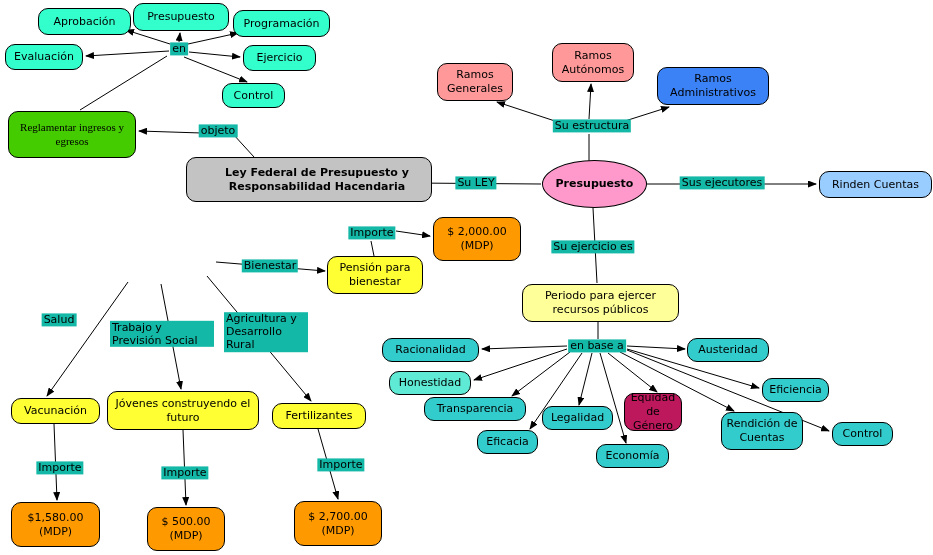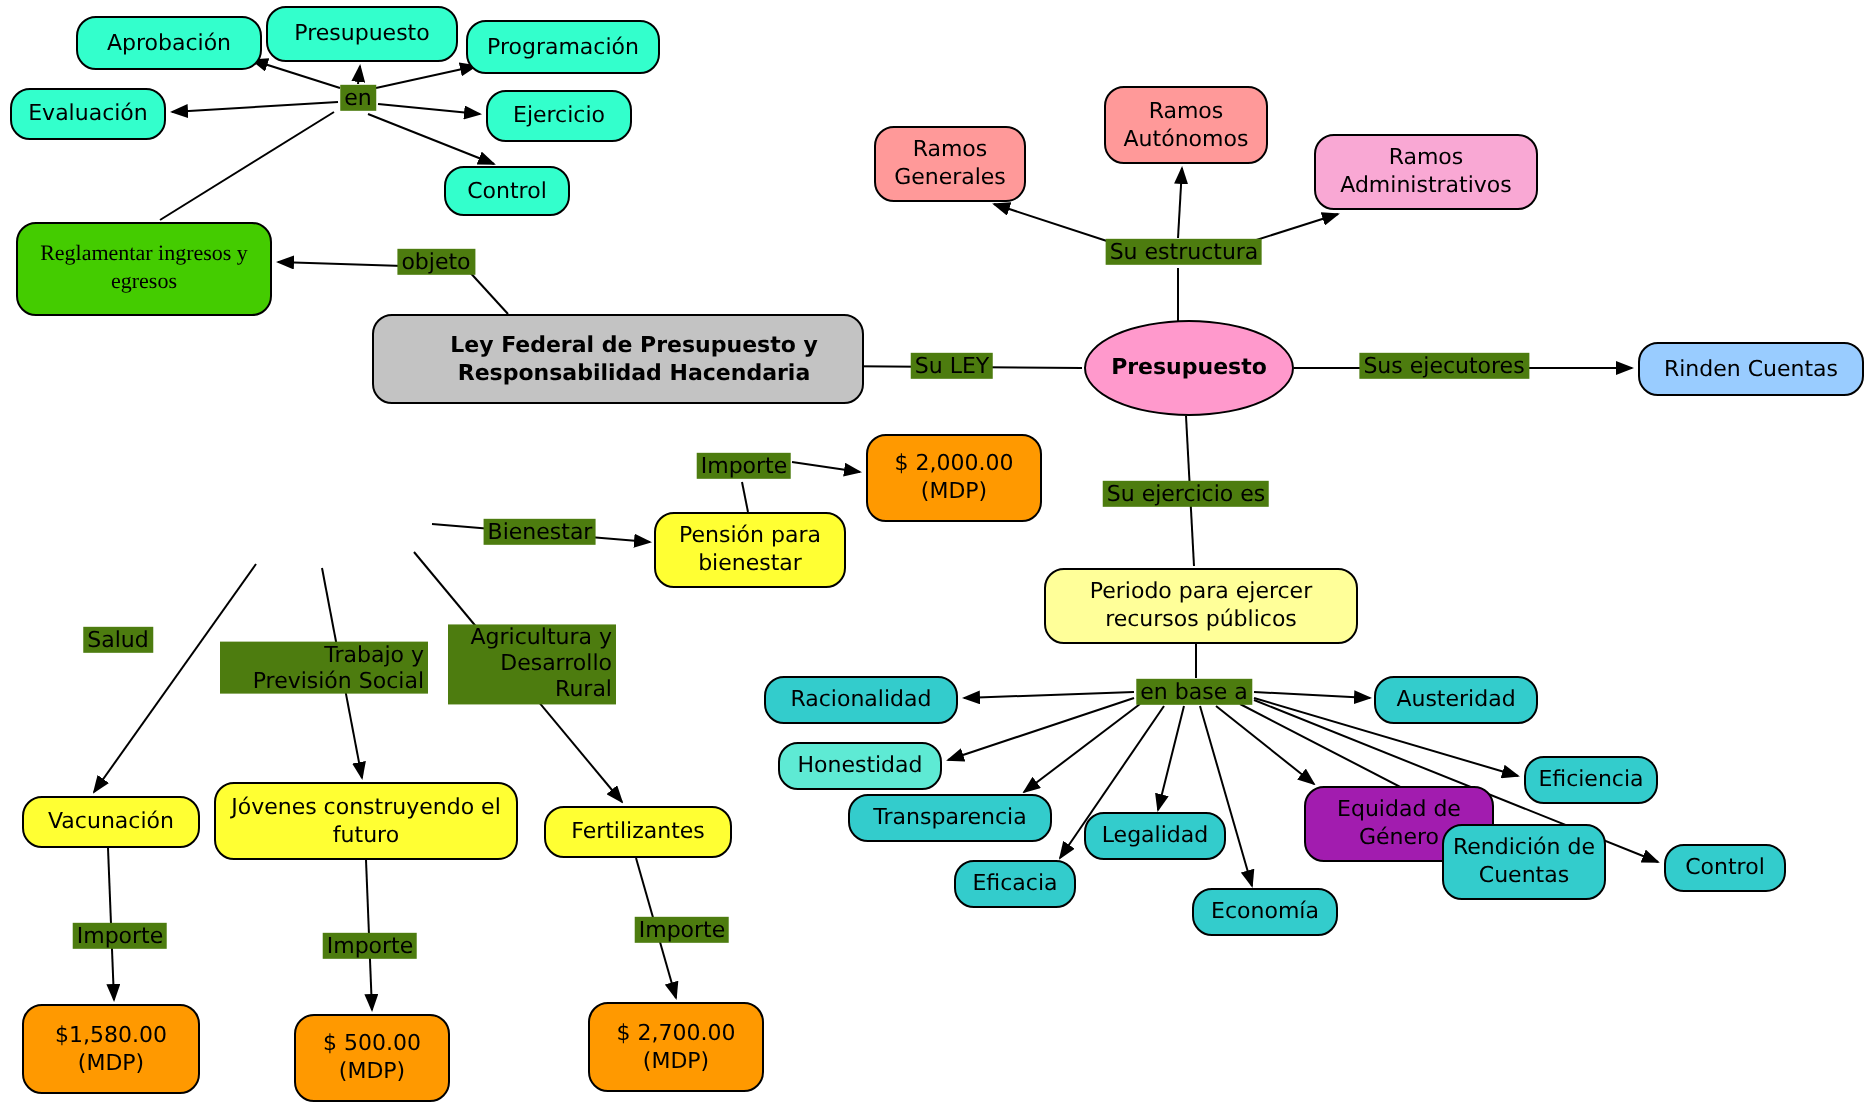--- a/index.html
+++ b/index.html
@@ -4,22 +4,22 @@
 <style>
   html,body{margin:0;padding:0;background:#fff;}
   #canvas{position:relative;width:933px;height:555px;background:#fff;overflow:hidden;
           font-family:"DejaVu Sans","Liberation Sans",sans-serif;}
   #edges{position:absolute;left:0;top:0;z-index:1;}
   .node{position:absolute;z-index:2;border:1px solid #000;border-radius:10px;
         font-size:11px;line-height:1.25;display:flex;align-items:center;justify-content:center;
         text-align:center;padding:2px 4px;box-sizing:border-box;color:#000;}
   .ellipse{border-radius:50%;font-weight:bold;}
   .bold{font-weight:bold;}
-  .linklabel{position:absolute;z-index:3;background:#4d7c0f;font-size:11px;line-height:1.2;
-             text-align:right;padding:0 2px;transform:translate(-50%,-50%);color:#000;}
+  .linklabel{position:absolute;z-index:3;background:#14b8a6;font-size:11px;line-height:1.2;
+             text-align:left;padding:0 2px;transform:translate(-50%,-50%);color:#000;}
 </style>
 </head>
 <body>
 
 <div id="canvas">
 
   <svg id="edges" width="933" height="555">
     <defs>
       <marker id="arr" markerWidth="9" markerHeight="7" refX="8" refY="3.5" orient="auto">
         <path d="M0,0 L9,3.5 L0,7 z" fill="#000"></path>
@@ -81,33 +81,33 @@
   <div class="node" style="left: 243px; top: 45px; width: 73px; height: 26px; background: rgb(51, 255, 204);">Ejercicio</div>
   <div class="node" style="left: 222px; top: 83px; width: 63px; height: 25px; background: rgb(51, 255, 204);">Control</div>
 
   <div class="node" style="left: 8px; top: 111px; width: 128px; height: 47px; background: rgb(68, 204, 0); font-family: Liberation Serif, serif;">Reglamentar ingresos y egresos</div>
   <div class="node bold" style="left: 186px; top: 157px; width: 246px; height: 45px; background: rgb(195, 195, 195); padding-left: 20px;">Ley Federal de Presupuesto y Responsabilidad Hacendaria</div>
 
   <div class="node ellipse" style="left: 542px; top: 160px; width: 105px; height: 48px; background: rgb(255, 153, 204);">Presupuesto</div>
 
   <div class="node" style="left: 437px; top: 63px; width: 76px; height: 38px; background: rgb(255, 153, 153);">Ramos Generales</div>
   <div class="node" style="left: 552px; top: 43px; width: 82px; height: 39px; background: rgb(255, 153, 153);">Ramos Autónomos</div>
-  <div class="node" style="left: 657px; top: 67px; width: 112px; height: 38px; background: #f9a8d4;">Ramos Administrativos</div>
+  <div class="node" style="left: 657px; top: 67px; width: 112px; height: 38px; background: #3b82f6;">Ramos Administrativos</div>
 
   <div class="node" style="left: 819px; top: 171px; width: 113px; height: 27px; background: rgb(153, 204, 255);">Rinden Cuentas</div>
 
   <div class="node" style="left: 522px; top: 284px; width: 157px; height: 38px; background: rgb(255, 255, 153);">Periodo para ejercer recursos públicos</div>
 
   <div class="node" style="left: 382px; top: 338px; width: 97px; height: 24px; background: rgb(51, 204, 204);">Racionalidad</div>
   <div class="node" style="left: 389px; top: 371px; width: 82px; height: 24px; background: #5eead4;">Honestidad</div>
   <div class="node" style="left: 424px; top: 397px; width: 102px; height: 24px; background: rgb(51, 204, 204);">Transparencia</div>
   <div class="node" style="left: 477px; top: 430px; width: 61px; height: 24px; background: rgb(51, 204, 204);">Eficacia</div>
   <div class="node" style="left: 542px; top: 406px; width: 71px; height: 24px; background: rgb(51, 204, 204);">Legalidad</div>
   <div class="node" style="left: 596px; top: 444px; width: 73px; height: 24px; background: rgb(51, 204, 204);">Economía</div>
-  <div class="node" style="left: 652px; top: 393px; width: 95px; height: 38px; background: #a21caf;">Equidad de Género</div>
+  <div class="node" style="left: 624px; top: 393px; width: 58px; height: 38px; background: #be185d;">Equidad de Género</div>
   <div class="node" style="left: 687px; top: 338px; width: 82px; height: 24px; background: rgb(51, 204, 204);">Austeridad</div>
   <div class="node" style="left: 762px; top: 378px; width: 67px; height: 24px; background: rgb(51, 204, 204);">Eficiencia</div>
   <div class="node" style="left: 721px; top: 412px; width: 82px; height: 38px; background: rgb(51, 204, 204);">Rendición de Cuentas</div>
   <div class="node" style="left: 832px; top: 422px; width: 61px; height: 24px; background: rgb(51, 204, 204);">Control</div>
 
   <div class="node" style="left: 327px; top: 256px; width: 96px; height: 38px; background: rgb(255, 255, 51);">Pensión para bienestar</div>
   <div class="node" style="left: 11px; top: 398px; width: 89px; height: 26px; background: rgb(255, 255, 51);">Vacunación</div>
   <div class="node" style="left: 107px; top: 391px; width: 152px; height: 39px; background: rgb(255, 255, 51);">Jóvenes construyendo el futuro</div>
   <div class="node" style="left: 272px; top: 403px; width: 94px; height: 26px; background: rgb(255, 255, 51);">Fertilizantes</div>
 

